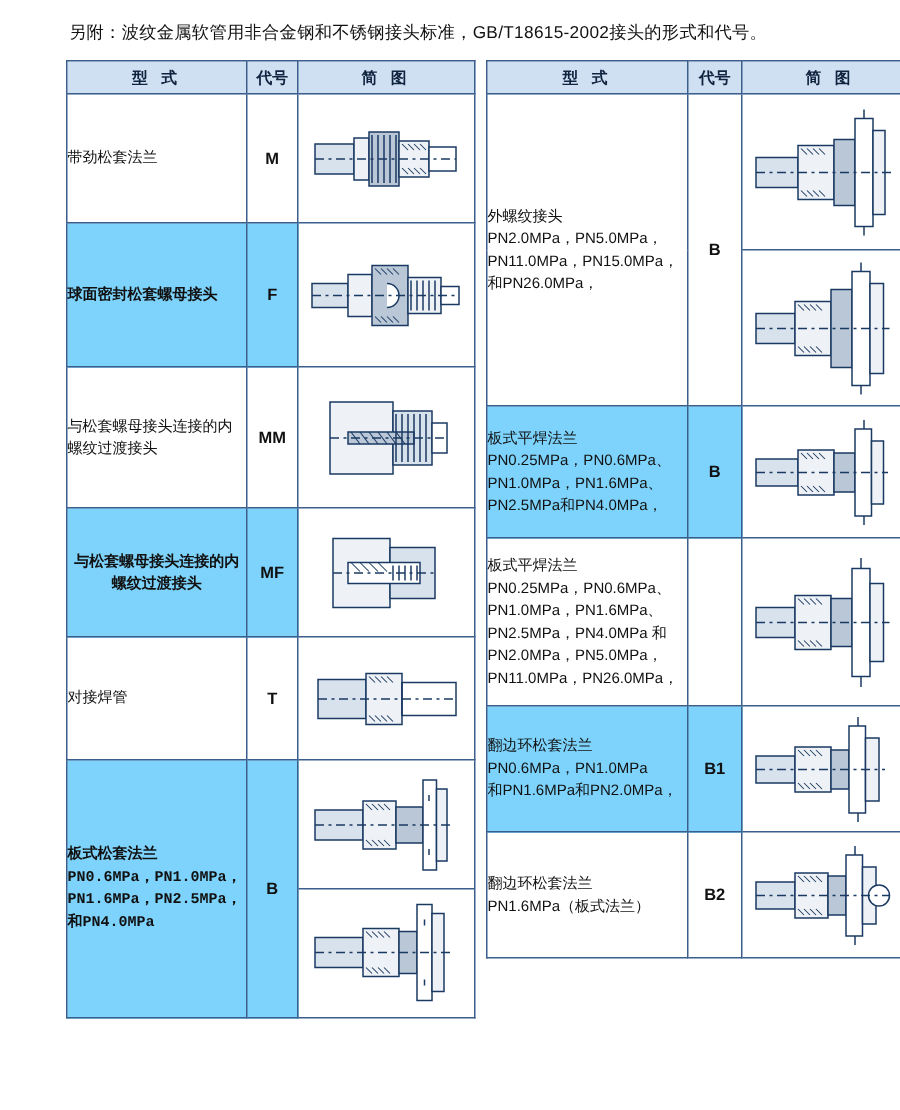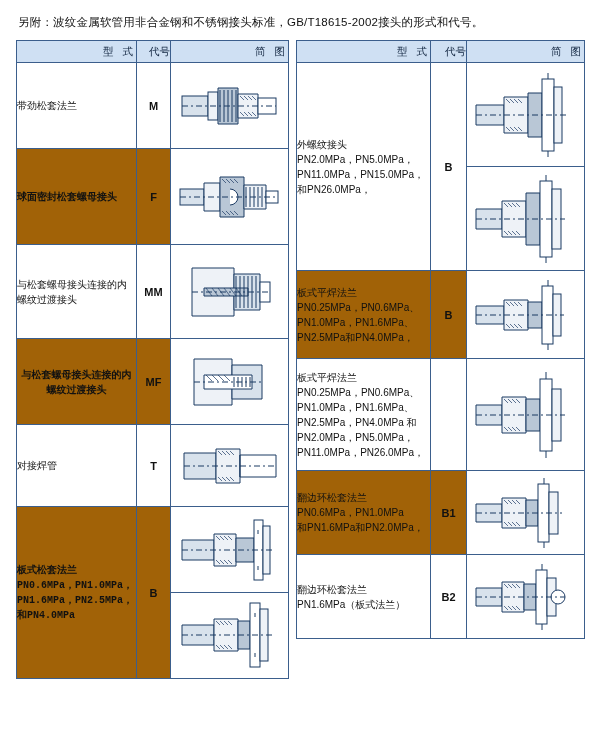--- a/index.html
+++ b/index.html
@@ -13,20 +13,21 @@
     font-family: "Liberation Sans", sans-serif;
     color: #000;
     overflow: hidden;
   }
   .page {
     position: relative;
     width: 544px;
     height: 740px;
     box-sizing: border-box;
     padding: 14px 16px 12px 16px;
+    margin-left: 28px;
   }
   .doc-title {
     font-size: 11.5px;
     line-height: 16px;
     color: #111;
     margin: 0 0 10px 2px;
     letter-spacing: 0.2px;
   }
   .tables {
     display: flex;
@@ -39,45 +40,45 @@
     background: #fff;
   }
   table.spec td, table.spec th {
     border: 1px solid #3b5e8c;
     vertical-align: middle;
     padding: 0;
   }
   thead th {
     background: #cfe0f3;
     font-size: 10.5px;
-    font-weight: normal;
+    font-weight: bold;
     height: 21px;
     color: #10243f;
     letter-spacing: 3px;
-    text-align: right;
+    text-align: center;
   }
   .cell-name {
     font-size: 10px;
     line-height: 15px;
     padding: 4px 6px;
     color: #111;
   }
   .cell-code {
     text-align: center;
     font-size: 11px;
     font-weight: bold;
     color: #111;
   }
   .cell-fig {
     background: #fff;
     text-align: center;
     position: relative;
   }
   .tint {
-    background: #a16207;
+    background: #7dd3fc;
   }
   .fig-wrap {
     width: 100%;
     height: 100%;
     display: flex;
     align-items: center;
     justify-content: center;
   }
   svg { display: block; }
   .ln { stroke: #1b3a63; stroke-width: 1; fill: none; }

